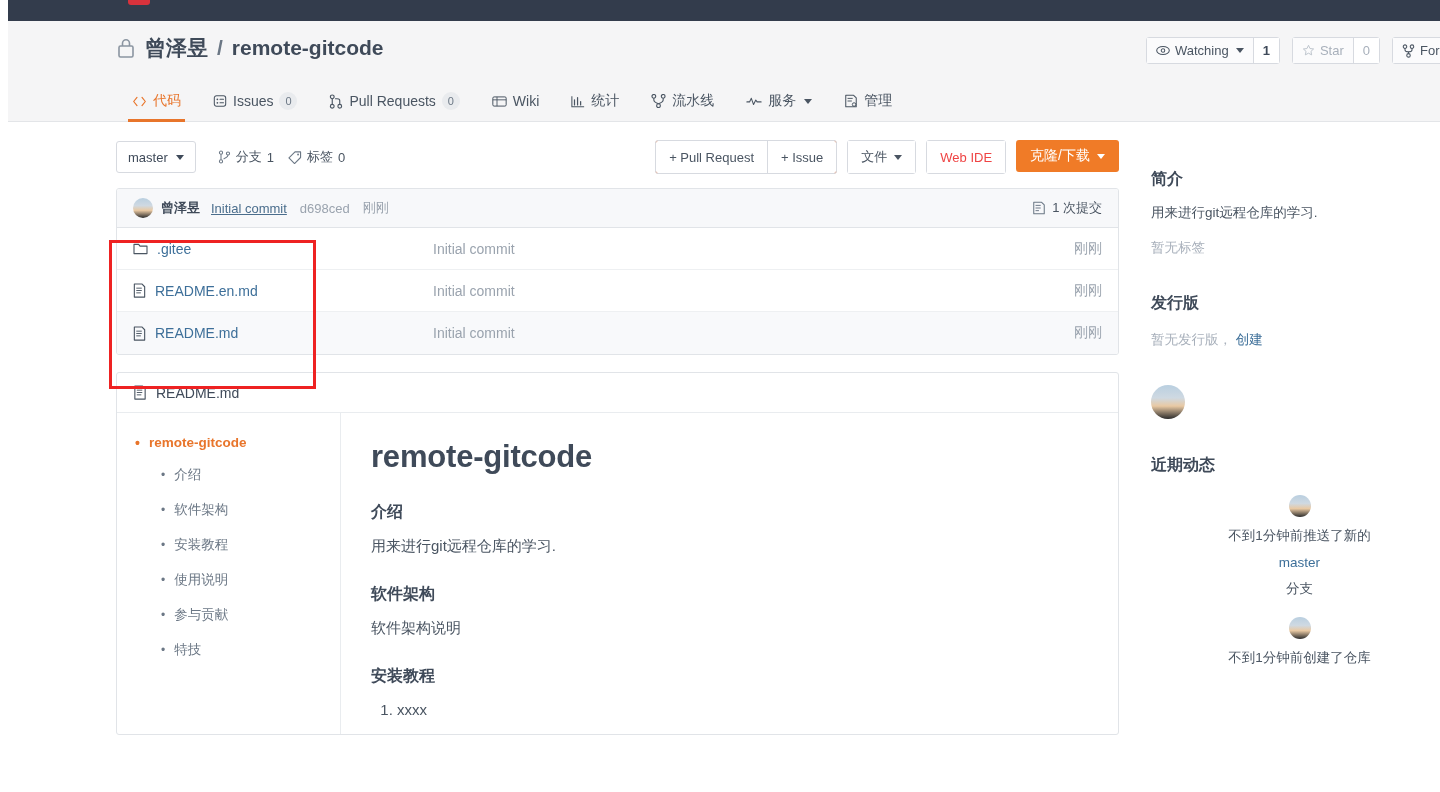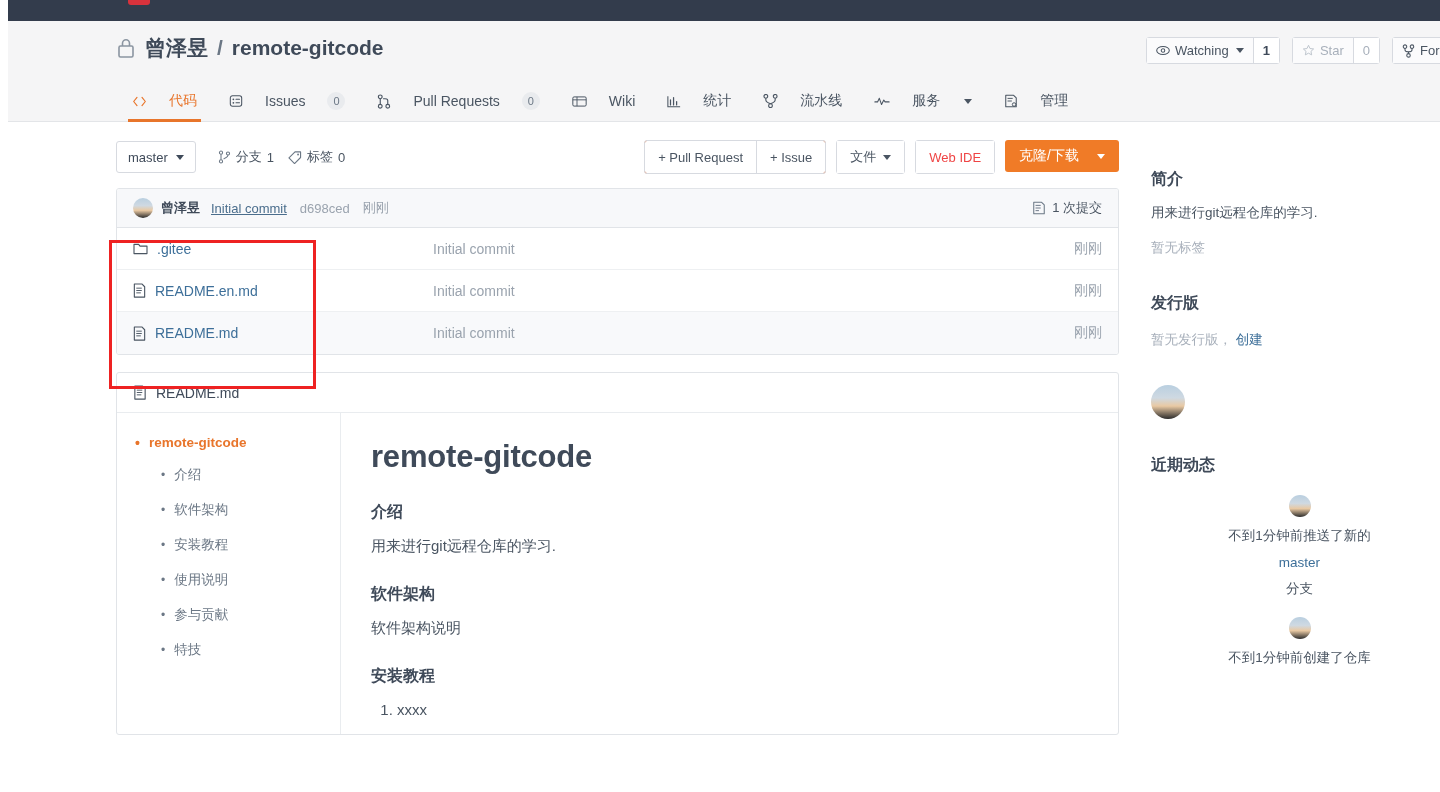--- a/index.html
+++ b/index.html
@@ -59,21 +59,21 @@
   .btn-group.muted > .seg.count { color:#a8b0bb; font-weight:normal; }
   .caret { display:inline-block; width:0;height:0;border-left:4px solid transparent;border-right:4px solid transparent;border-top:5px solid currentColor; margin-left:2px; }
 
   
   .nav {
     position:absolute; left:108px; top:80px;
     display:flex; align-items:flex-end; gap:0; height:42px;
     font-size:14px;
   }
   .nav-item {
-    display:flex; align-items:center; gap:22px;
+    display:flex; align-items:center; gap:6px;
     height:42px; padding:0 16px; color:#4a5562; white-space:nowrap;
     position:relative;
   }
   .nav-item.active { color:#e8752b; }
   .nav-item.active::after {
     content:""; position:absolute; left:12px; right:12px; bottom:0; height:3px; background:#e8752b;
   }
   .nav-badge {
     display:inline-flex; align-items:center; justify-content:center;
     min-width:18px; height:18px; padding:0 5px; border-radius:9px;
@@ -97,21 +97,21 @@
   .tb-btn {
     display:flex; align-items:center; justify-content:center; gap:5px;
     height:32px; padding:0 13px; font-size:13px; color:#4a5562; background:#fff;
     white-space:nowrap;
   }
   .tb-pair .tb-btn + .tb-btn { border-left:1px solid #d7dae0; }
   .tb-single { border:1px solid #d7dae0; border-radius:3px; background:#fff; }
   .tb-single .tb-btn { border:0; }
   .tb-btn.bold { font-weight:normal; color:#ef4444; }
   .tb-orange {
-    display:flex; align-items:center; justify-content:center; gap:16px;
+    display:flex; align-items:center; justify-content:center; gap:5px;
     height:32px; padding:0 14px; border-radius:3px;
     background:#f07b27; color:#fff; font-size:14px; white-space:nowrap;
   }
 
   
   .filebox {
     margin-top:12px; border:1px solid #e1e4e8; border-radius:3px; background:#fff;
     overflow:hidden;
   }
   .commit-bar {

